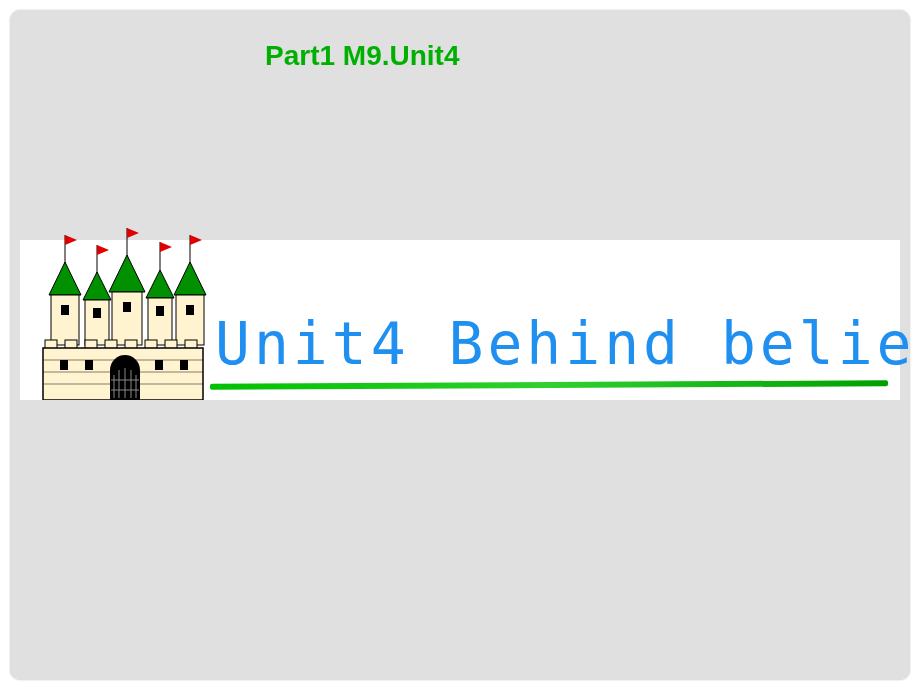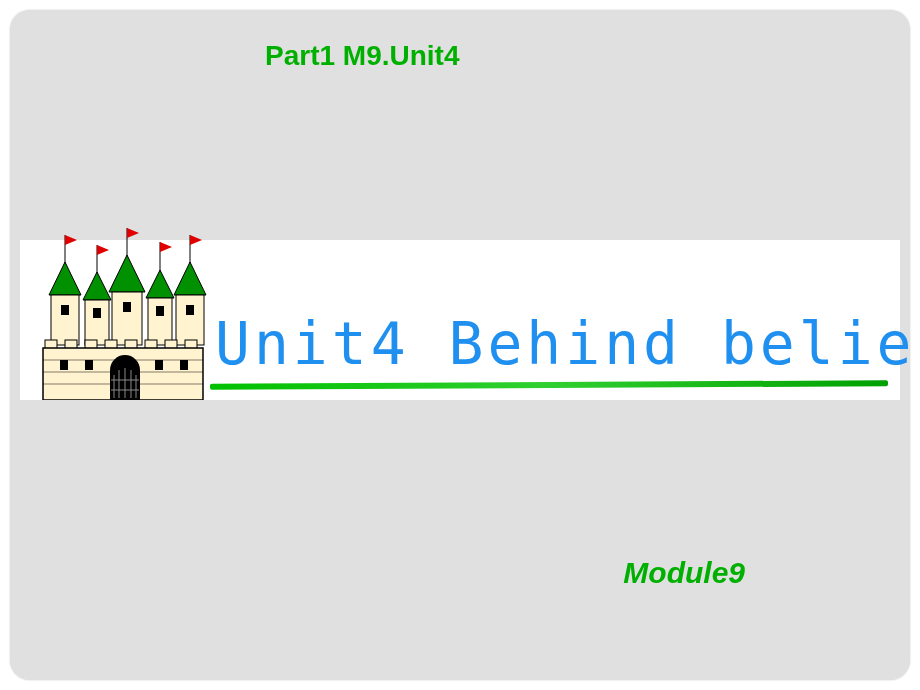--- a/index.html
+++ b/index.html
@@ -12,21 +12,21 @@
       height: 690px;
       background: #ffffff;
       font-family: Arial, sans-serif;
       overflow: hidden;
     }
     .slide {
       width: 900px;
       height: 670px;
       margin: 10px;
       background: #e0e0e0;
-      border-radius: 20px;
+      border-radius: 10px;
       position: relative;
       box-shadow: 0 0 2px rgba(0,0,0,0.2);
     }
     .header-text {
       position: absolute;
       top: 30px;
       left: 255px;
       font-size: 28px;
       font-weight: bold;
       color: #00b000;
@@ -145,14 +145,13 @@
         <line x1="96" y1="150" x2="96" y2="178" stroke="#888" stroke-width="1"></line>
         <line x1="101" y1="155" x2="101" y2="178" stroke="#888" stroke-width="1"></line>
         <line x1="76" y1="160" x2="104" y2="160" stroke="#888" stroke-width="1"></line>
         <line x1="76" y1="170" x2="104" y2="170" stroke="#888" stroke-width="1"></line>
       </svg>
     </div>
     <div class="title-text">Unit4  Behind beliefs</div>
     <div class="green-underline"></div>
   </div>
 
-  <div class="module-text">Module9</div>
 </div>
 
 </body></html>

